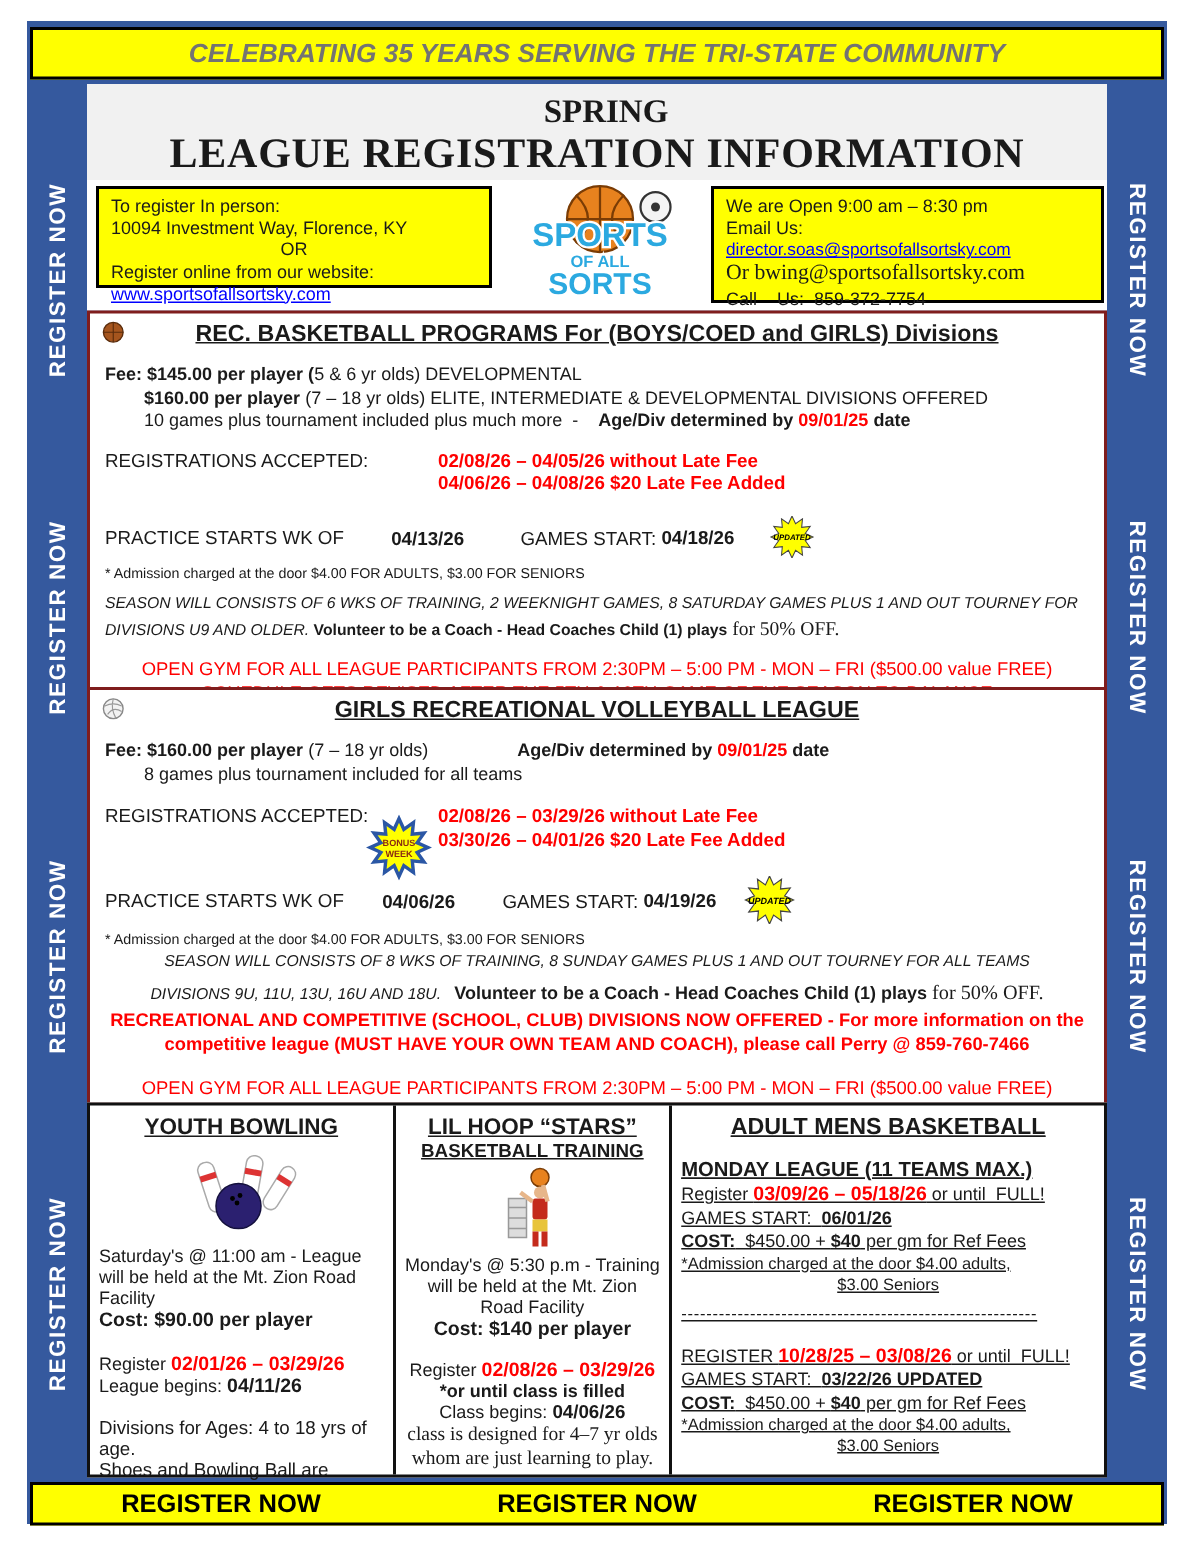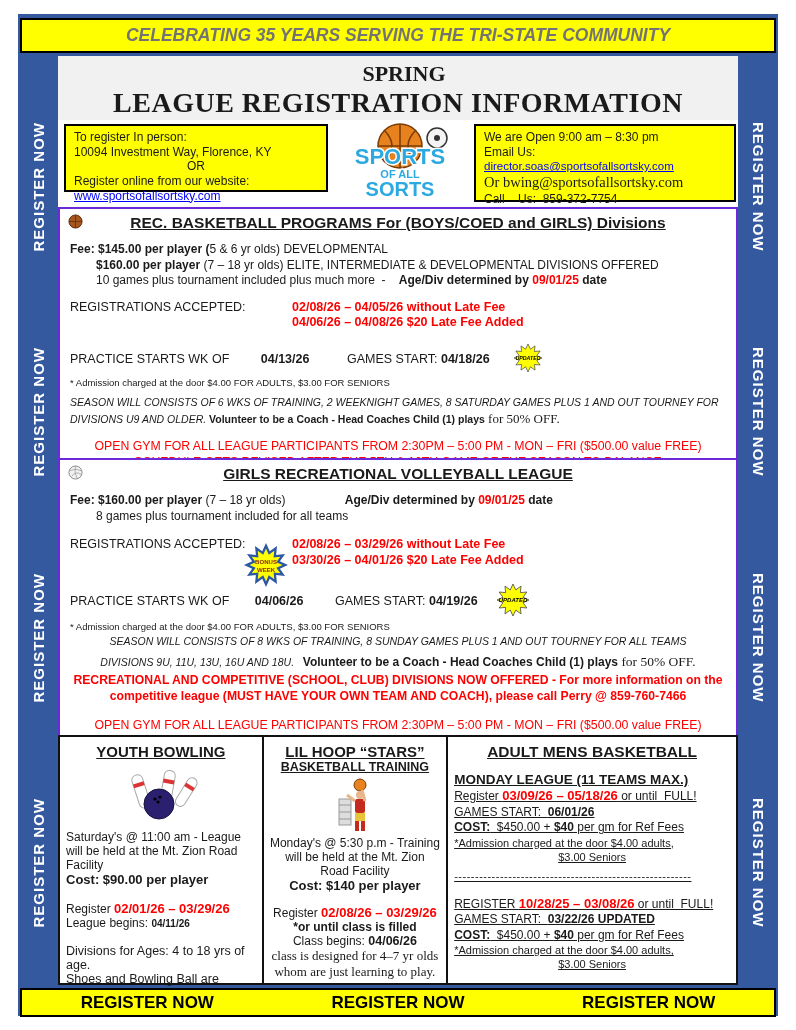--- a/index.html
+++ b/index.html
@@ -34,21 +34,21 @@
   #inperson-box .ctr { text-align:center; }
   a.link { color:#0000FF; text-decoration:underline; cursor:pointer;text-align:right; }
   #info-box { left:416px; top:4px; width:262px; height:78px; }
   #info-box .serif-line { font-family:"Liberation Serif", serif; font-size:14.5px; }
   .ws-pre { white-space:pre-wrap; }
 
   
   #logo-wrap { position:absolute; left:272px; top:2px; width:140px; height:84px; display:flex; align-items:flex-start; justify-content:center; }
 
   
-  .section { left:58px; width:680px; background:#fff; border:2px solid #6d28d9; }
+  .section { left:58px; width:680px; background:#fff; border:2px solid #7f1d1d; }
   #bb-section { top:207px; height:253px; }
   #vb-section { top:458px; height:279px; }
   .sec-head-row { position:relative; text-align:center; margin-top:5px; }
   .sec-heading { font-weight:bold; font-size:15.5px; text-decoration:underline; }
   .sec-icon { position:absolute; left:8px; top:0; }
   .red { color:#FF0000; }
   .bold { font-weight:bold; }
   .serif { font-family:"Liberation Serif", serif; }
 
   .fee-block { margin:10px 0 0 10px; font-size:12px; line-height:1.3; }
@@ -270,21 +270,21 @@
             <circle cx="47" cy="31" r="1.6" fill="#000"></circle>
             <circle cx="45" cy="36" r="1.6" fill="#000"></circle>
         </svg>
       </div>
       <div>Saturday's @ 11:00 am - League will be held at the Mt. Zion Road Facility</div>
       <div class="cost-line">Cost: $90.00 per player</div>
       <div style="margin-top:14px">
         <span>Register </span><span class="bold red" style="font-size:13px">02/01/26 – 03/29/26</span>
       </div>
       <div>
-        <span>League begins: </span><span class="bold" style="font-size:10px">04/11/26</span>
+        <span>League begins: </span><span class="bold" style="font-size:13px">04/11/26</span>
       </div>
       <div style="margin-top:14px; font-size:12.5px">Divisions for Ages: 4 to 18 yrs of age.</div>
       <div style="font-size:12.5px">Shoes and Bowling Ball are provided</div>
     </div>
 
     <div class="col" id="col-lilhoop">
       <span class="col-heading">LIL HOOP “STARS”</span>
       <span class="col-subheading">BASKETBALL TRAINING</span>
       <div class="img-wrap" style="margin:3px 0">
         <svg width="52" height="56" viewBox="0 0 52 56">

